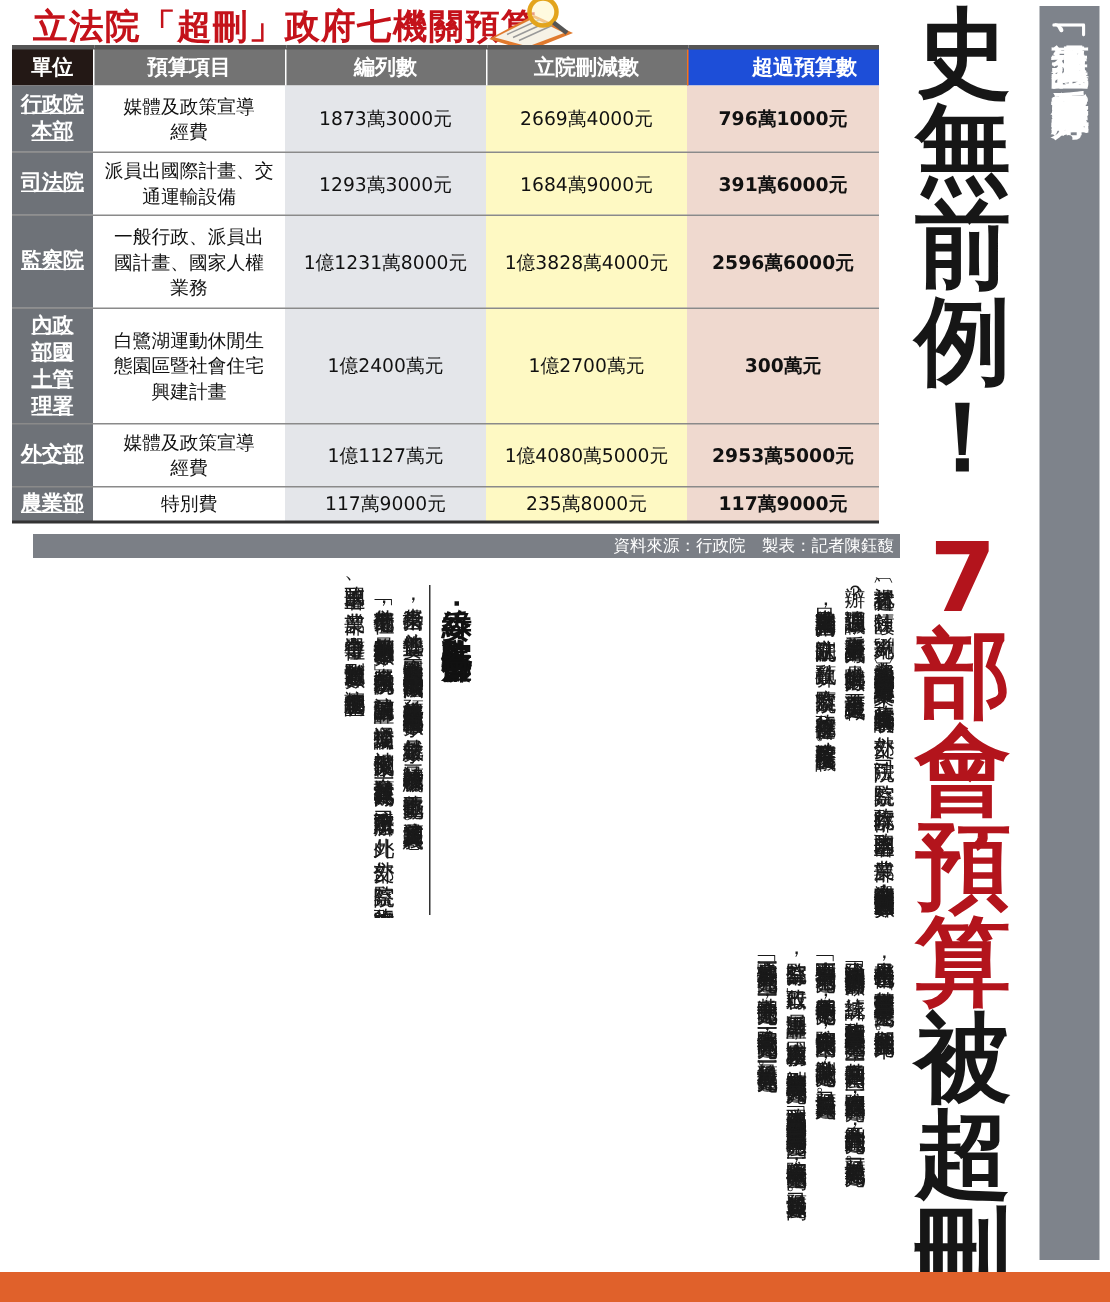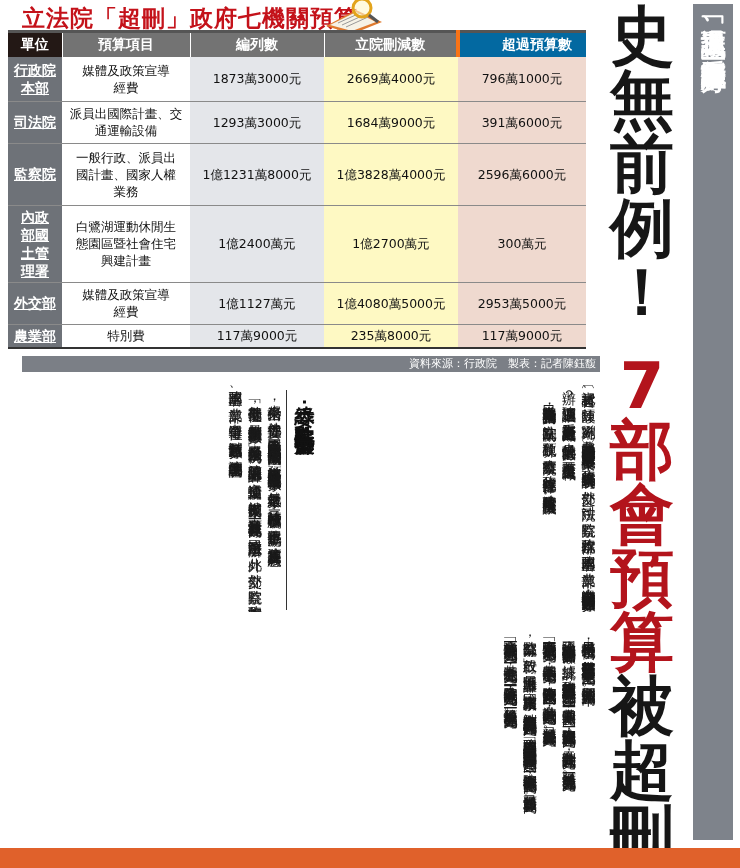--- a/index.html
+++ b/index.html
@@ -4,27 +4,27 @@
 <style>
   html,body{margin:0;padding:0;}
   body{width:740px;height:868px;background:#fff;position:relative;overflow:hidden;font-family:"DejaVu Sans",sans-serif;color:#111;}
   .title{position:absolute;left:22px;top:4px;height:28px;font-family:"DejaVu Serif",serif;font-weight:bold;font-size:23px;color:#c4121a;letter-spacing:1px;white-space:nowrap;line-height:28px;}
   .title-icon{position:absolute;left:322px;top:0;width:62px;height:34px;}
   .table-wrap{position:absolute;left:8px;top:30px;width:578px;}
   table{border-collapse:collapse;width:578px;table-layout:fixed;font-family:"DejaVu Sans",sans-serif;}
   th{height:24px;font-size:14px;font-weight:bold;color:#fff;text-align:center;padding:0;border-top:3px solid #555;}
   th.c0{background:#231815;}
   th.c1,th.c2,th.c3{background:#737373;border-left:1px solid #fff;}
-  th.c4{background:#0369a1;border-left:4px solid #f97316;padding-left:28px;}
+  th.c4{background:#1d4ed8;border-left:1px solid #f97316;padding-left:28px;}
   td{text-align:center;font-size:12.5px;line-height:17px;padding:2px 2px;border-bottom:1px solid #8a8a8a;vertical-align:middle;}
   td.unit{background:#6e7278;color:#fff;font-weight:bold;font-size:14px;line-height:18px;text-decoration:underline;}
   td.item{background:#fff;}
   td.budget{background:#e4e6ea;}
   td.cut{background:#fef9c3;}
-  td.over{background:#efd9cf;font-weight:normal;}
+  td.over{background:#efd9cf;font-weight:bold;}
   tr.last td{border-bottom:2px solid #333;}
   .source{position:absolute;left:22px;top:356px;width:578px;height:16px;background:#7b7f86;color:#fff;font-size:11px;line-height:16px;text-align:right;box-sizing:border-box;padding-right:4px;}
   .headline{position:absolute;left:604px;top:4px;width:76px;display:flex;flex-direction:column;align-items:center;font-family:"DejaVu Sans",sans-serif;font-weight:bold;font-size:64px;line-height:64px;}
   .headline span{display:block;}
   .hl-black{color:#161616;}
   .hl-red{color:#b3141c;}
   .quote-bar{position:absolute;left:693px;top:4px;width:40px;height:836px;background:#7e838b;color:#fff;writing-mode:vertical-rl;font-size:25px;font-weight:bold;text-align:start;padding-top:4px;box-sizing:border-box;line-height:40px;letter-spacing:1px;}
   .article{position:absolute;left:22px;top:380px;width:578px;height:468px;}
   .col{position:absolute;writing-mode:vertical-rl;font-family:"DejaVu Serif",serif;font-size:14px;line-height:19.5px;letter-spacing:0.5px;color:#1a1a1a;overflow:hidden;}
   .col p{margin:0;}

